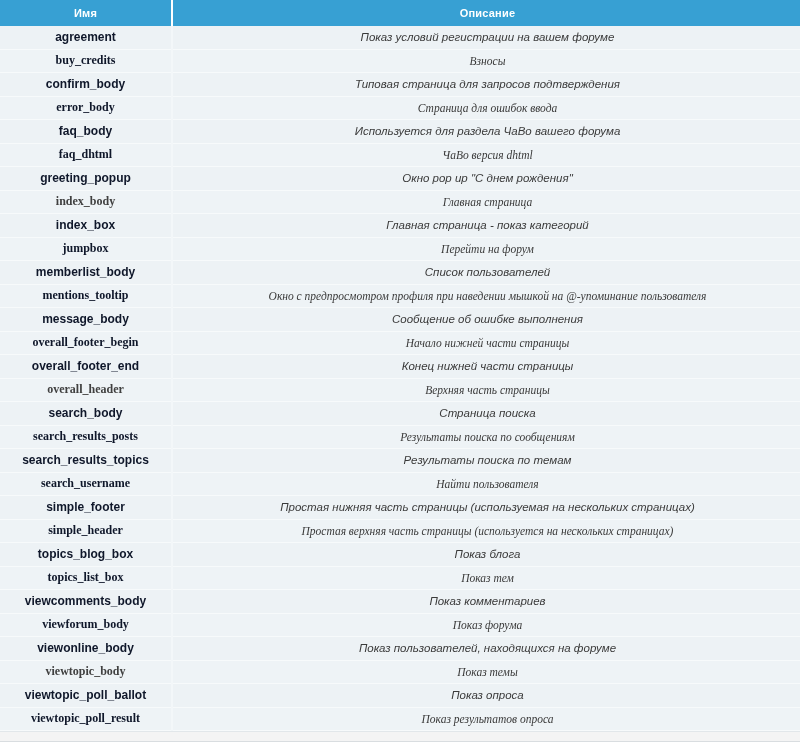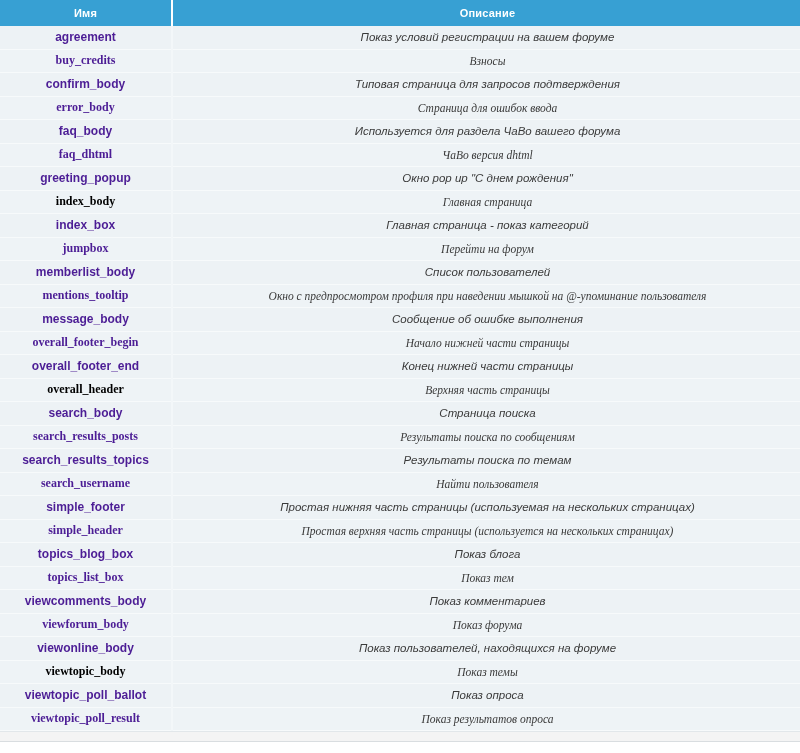--- a/index.html
+++ b/index.html
@@ -53,26 +53,26 @@
     height: 22.5px;
     border-bottom: 1px solid #f7fafb;
     vertical-align: middle;
   }
 
   td.cell-name {
     width: 171px;
     text-align: center;
     font-size: 12px;
     font-weight: bold;
-    color: #4c1d95;
+    color: #0f172a;
     border-right: 2px solid #f3f7f9;
     white-space: nowrap;
   }
   td.cell-name.accent-green {
-    color: #000000;
+    color: #404040;
   }
 
   td.cell-desc {
     text-align: center;
     font-size: 11.5px;
     font-style: italic;
     color: #3a3a3a;
     white-space: nowrap;
   }
 

